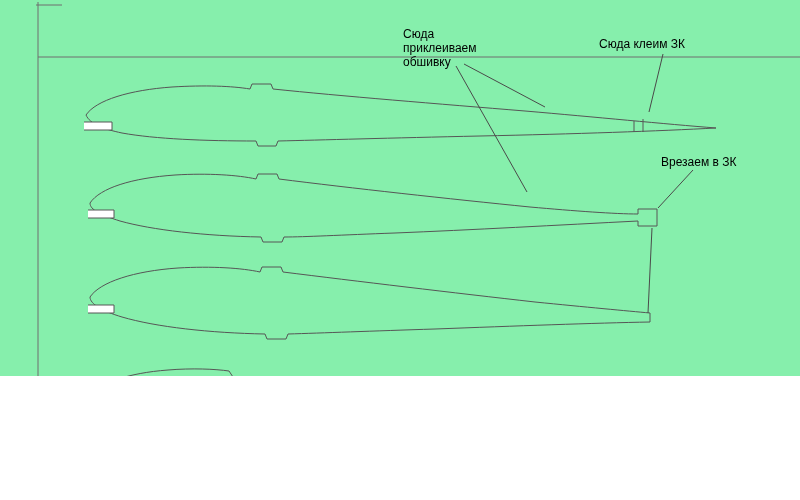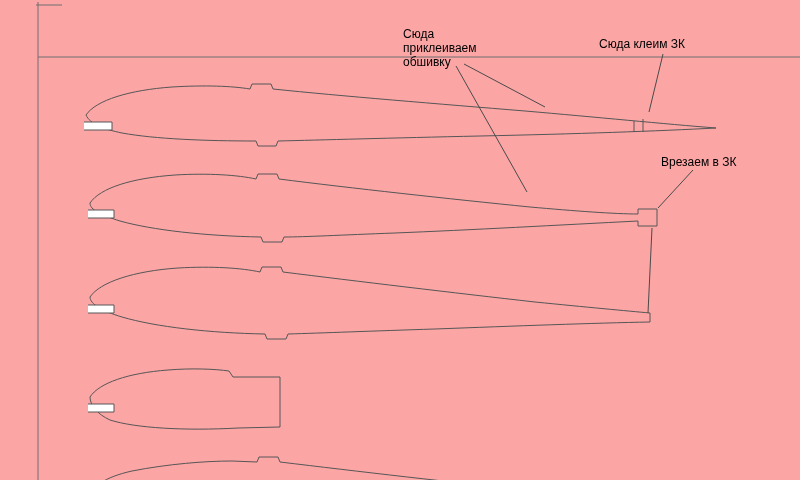--- a/index.html
+++ b/index.html
@@ -1,16 +1,16 @@
 <!DOCTYPE html>
 <html style="--outline: #565656; --frame: #6e6e6e; --ann: #4a4a4a; --text: #000000;"><head>
 <meta charset="utf-8">
 <style>
   html,body{margin:0;padding:0;background:#fff;}
-  .stage{position:relative;width:800px;height:480px;background:#fca5a5;overflow:hidden;}
+  .stage{position:relative;width:800px;height:376px;background:#86efac;overflow:hidden;}
   svg{display:block;}
   .outline{fill:none;stroke:var(--outline,#565656);stroke-width:1;}
   .tick{fill:none;stroke:var(--outline,#565656);stroke-width:1;}
   .slot{fill:#ffffff;stroke:var(--outline,#565656);stroke-width:1;}
   .leader{fill:none;stroke:var(--ann,#4a4a4a);stroke-width:1;}
   .frame{fill:none;stroke:var(--frame,#6e6e6e);stroke-width:1;}
   text{font-family:"Liberation Sans",sans-serif;font-size:12px;fill:var(--text,#000);}
 </style>
 </head>
 <body style="background: rgb(255, 255, 255);">

